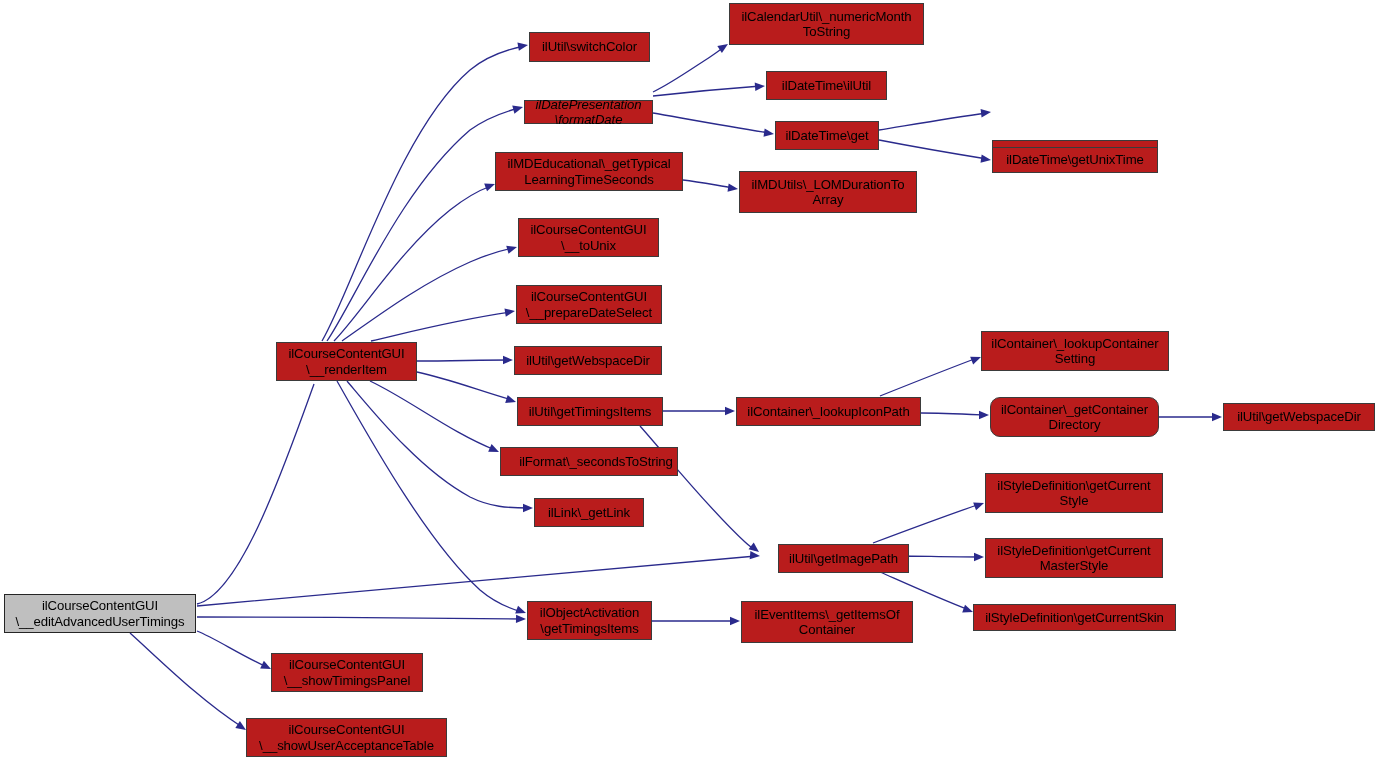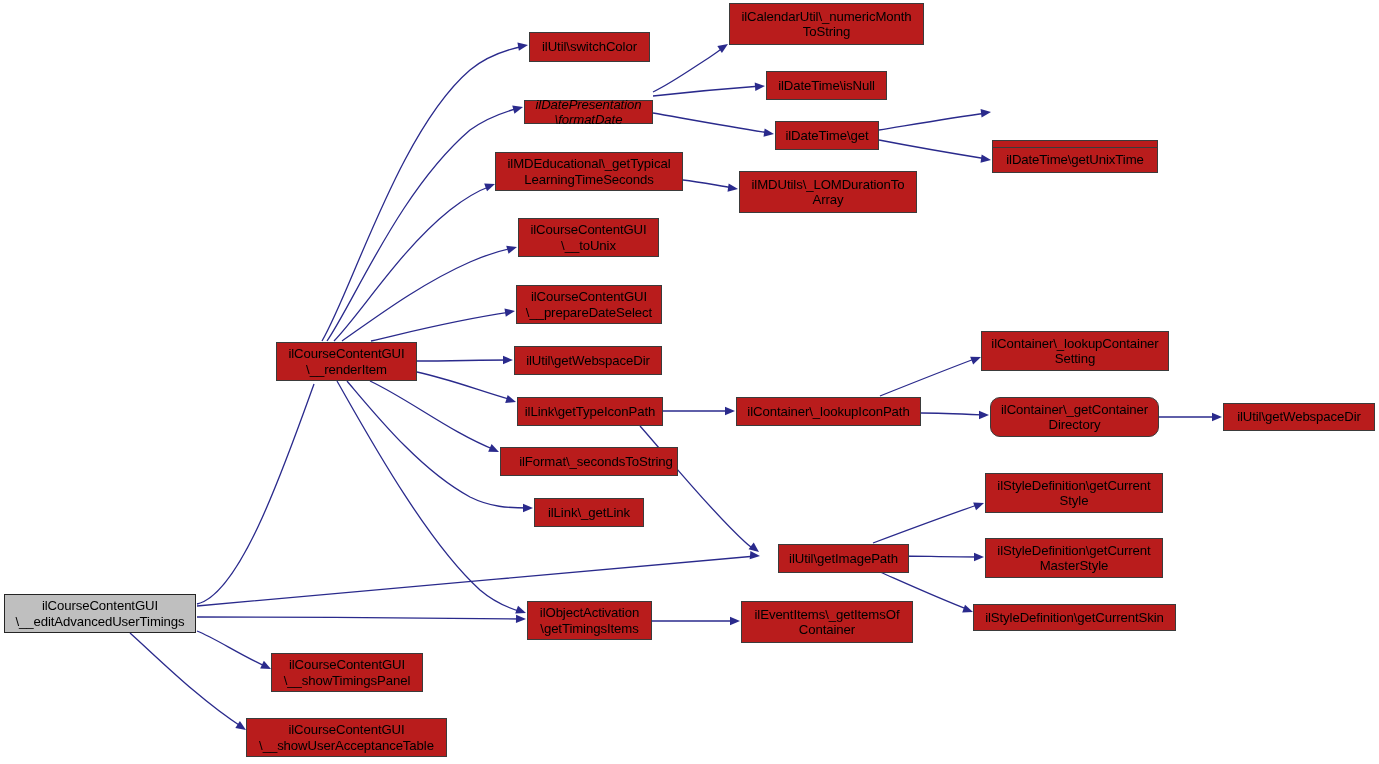--- a/index.html
+++ b/index.html
@@ -182,29 +182,29 @@
       <div class="node" style="left: 529px; top: 32px; width: 121px; height: 30px;">ilUtil\switchColor</div>
       <div class="node" style="left: 524px; top: 100px; width: 129px; height: 24px; font-style: italic;">ilDatePresentation
 \formatDate</div>
       <div class="node" style="left: 495px; top: 152px; width: 188px; height: 39px;">ilMDEducational\_getTypical
 LearningTimeSeconds</div>
       <div class="node" style="left: 518px; top: 218px; width: 141px; height: 39px;">ilCourseContentGUI
 \__toUnix</div>
       <div class="node" style="left: 516px; top: 285px; width: 146px; height: 39px;">ilCourseContentGUI
 \__prepareDateSelect</div>
       <div class="node" style="left: 514px; top: 346px; width: 148px; height: 29px;">ilUtil\getWebspaceDir</div>
-      <div class="node" style="left: 517px; top: 397px; width: 146px; height: 29px;">ilLink\getTypeIconPath</div>
+      <div class="node" style="left: 517px; top: 397px; width: 146px; height: 29px;">ilUtil\getTimingsItems</div>
       <div class="node" style="left: 500px; top: 447px; width: 178px; height: 29px; padding-left: 14px;">ilFormat\_secondsToString</div>
       <div class="node" style="left: 534px; top: 498px; width: 110px; height: 29px;">ilLink\_getLink</div>
       <div class="node" style="left: 527px; top: 601px; width: 125px; height: 39px;">ilObjectActivation
 \getTimingsItems</div>
       <div class="node" style="left: 760px; top: 544px; width: 131px; height: 29px; margin-left: 18px;">ilUtil\getImagePath</div>
       <div class="node" style="left: 729px; top: 3px; width: 195px; height: 42px;">ilCalendarUtil\_numericMonth
 ToString</div>
-      <div class="node" style="left: 766px; top: 71px; width: 121px; height: 29px;">ilDateTime\isNull</div>
+      <div class="node" style="left: 766px; top: 71px; width: 121px; height: 29px;">ilDateTime\ilUtil</div>
       <div class="node" style="left: 775px; top: 121px; width: 104px; height: 29px;">ilDateTime\get</div>
       <div class="node" style="left: 739px; top: 171px; width: 178px; height: 42px;">ilMDUtils\_LOMDurationTo
 Array</div>
       <div class="node" style="left: 736px; top: 397px; width: 185px; height: 29px;">ilContainer\_lookupIconPath</div>
       <div class="node" style="left: 741px; top: 601px; width: 172px; height: 42px;">ilEventItems\_getItemsOf
 Container</div>
       <div class="node" style="left: 992px; top: 96px; width: 166px; height: 26px; margin-top: 44px;">ilTimeZone\_getInstance</div>
       <div class="node" style="left: 992px; top: 147px; width: 166px; height: 26px;">ilDateTime\getUnixTime</div>
       <div class="node" style="left: 981px; top: 331px; width: 188px; height: 40px;">ilContainer\_lookupContainer
 Setting</div>

